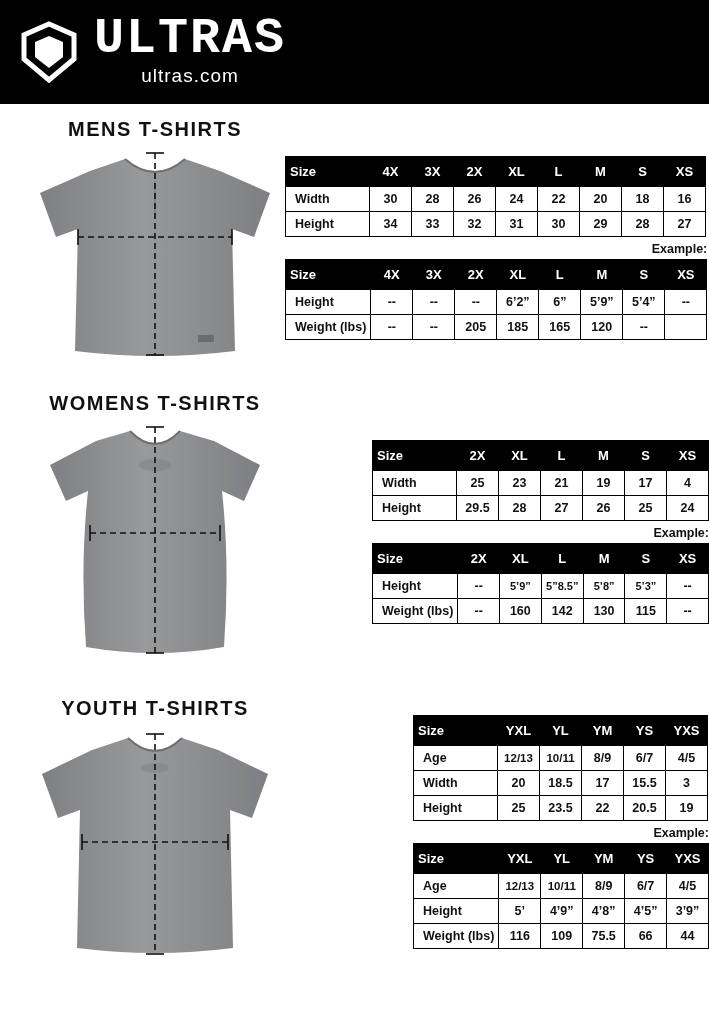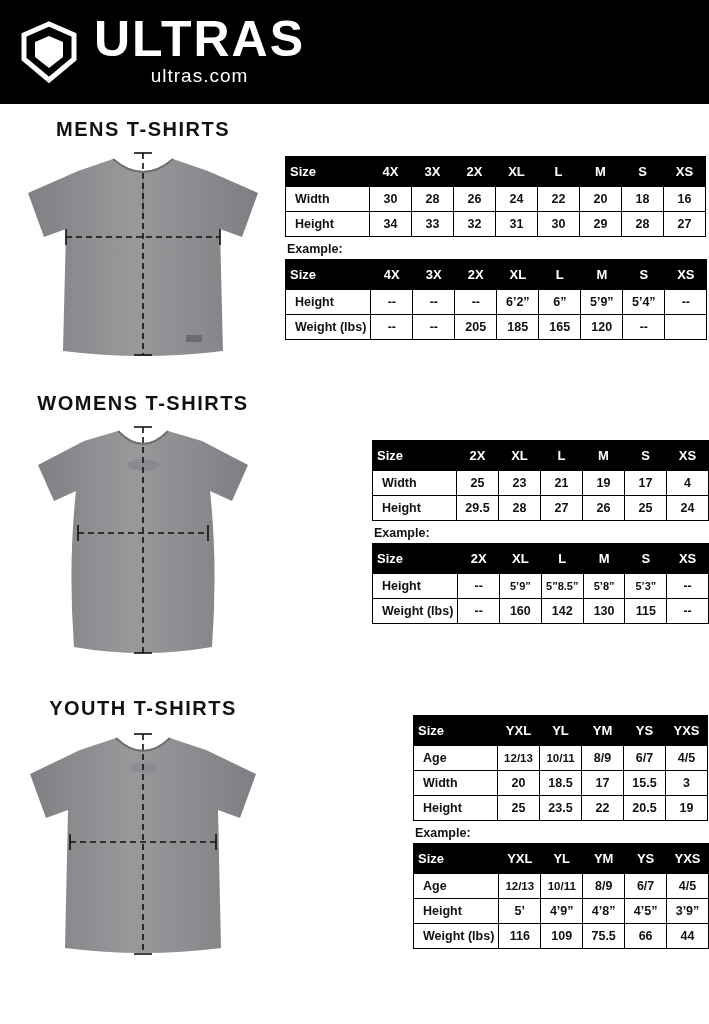--- a/index.html
+++ b/index.html
@@ -34,21 +34,21 @@
     flex-direction: column;
     justify-content: center;
     margin-top: -4px;
   }
   .logo-word {
     color: #fff;
     font-size: 50px;
     font-weight: bold;
     letter-spacing: 2px;
     line-height: 52px;
-    font-family: Liberation Sans, sans-serif;
+    font-family: Liberation Mono, monospace;
   }
   .logo-sub {
     color: #fff;
     font-size: 19px;
     letter-spacing: 1px;
     text-align: center;
     line-height: 22px;
   }
 
   
@@ -59,21 +59,21 @@
   .sec-title {
     font-size: 20px;
     font-weight: bold;
     letter-spacing: 1.5px;
     color: #111;
     text-align: center;
   }
 
   .shirt-col {
     position: absolute;
-    left: 4px;
+    left: 16px;
     width: 278px;
     text-align: center;
   }
   .tables-col {
     position: absolute;
   }
 
   
   table.size-table {
     border-collapse: collapse;
@@ -100,20 +100,21 @@
   }
   table.size-table tbody td.lbl {
     text-align: left;
     padding-left: 9px;
   }
   .example-label {
     font-size: 12.5px;
     font-weight: bold;
     margin: 5px 0 3px 2px;
     color: #111;
+    text-align: right;
   }
 
   
   .shirt-svg { display:block; margin: 0 auto; }
 </style>
 </head>
 <body>
 
 <div class="header">
   <div class="logo-mark">

